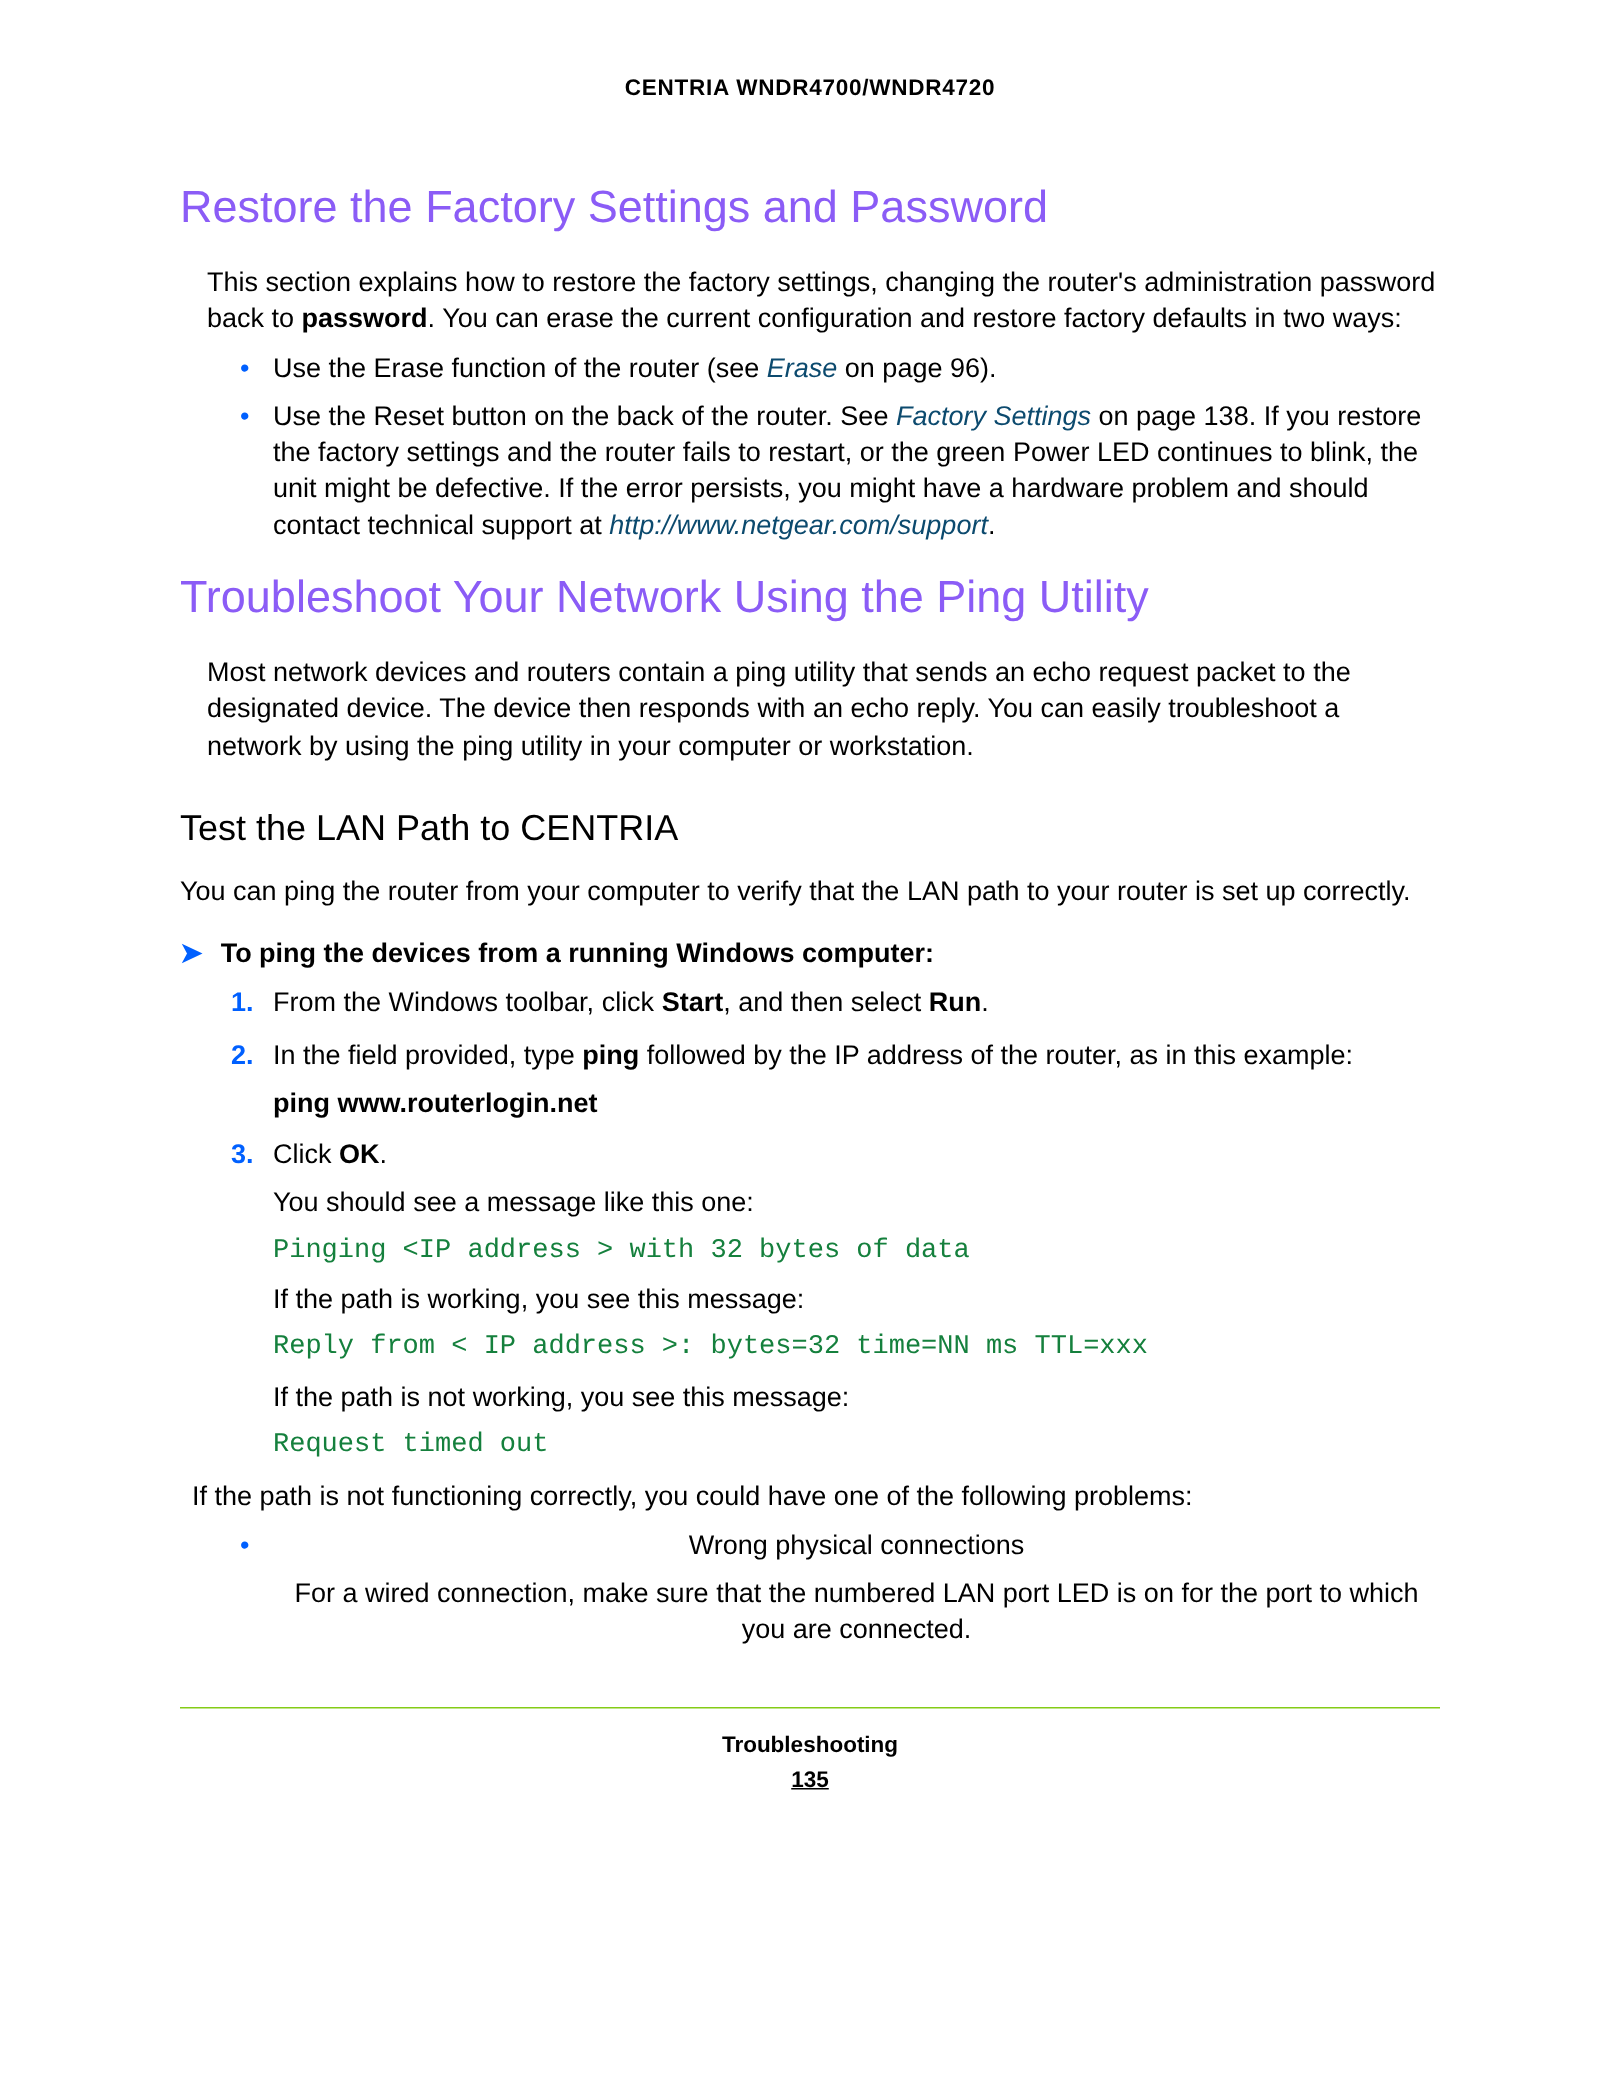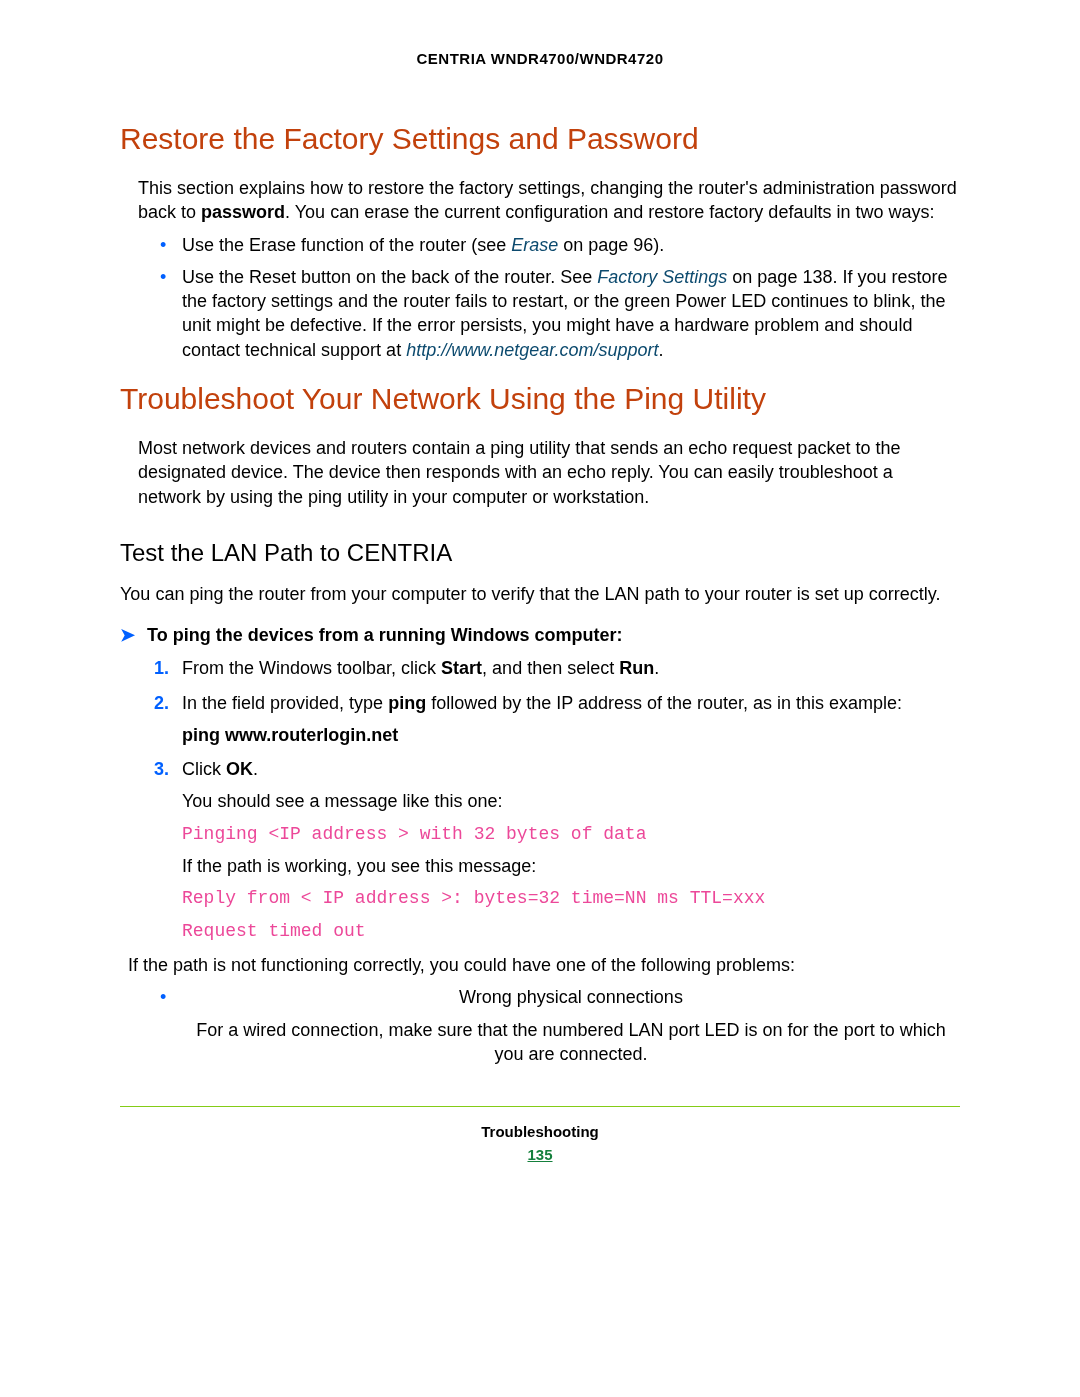--- a/index.html
+++ b/index.html
@@ -17,21 +17,21 @@
     position: relative;
   }
   .header {
     text-align: center;
     font-weight: bold;
     font-size: 15px;
     letter-spacing: 0.5px;
     margin-bottom: 55px;
   }
   h1.sec {
-    color: #c2410c;
+    color: #8b5cf6;
     font-size: 30px;
     font-weight: 500;
     margin: 20px 0 20px 0;
   }
   h2.subsec {
     font-size: 24px;
     font-weight: 500;
     margin: 30px 0 15px 0;
   }
   p, li, .para {
@@ -94,21 +94,21 @@
     color: #0060ff;
     font-weight: bold;
   }
   .step-child {
     margin: 8px 0;
     font-size: 18px;
     line-height: 1.35;
   }
   .mono {
     font-family: "Courier New", Courier, monospace;
-    color: #ec4899;
+    color: #15803d;
     font-size: 18px;
     margin: 8px 0;
   }
   .cmd-bold {
     font-weight: bold;
     font-size: 18px;
     margin: 8px 0 8px 0;
   }
   .after-steps {
     margin-left: 8px;
@@ -144,21 +144,21 @@
     margin-top: 40px;
     text-align: center;
     padding-top: 10px;
   }
   .footer-sec {
     font-weight: bold;
     font-size: 15px;
     margin-top: 6px;
   }
   .footer-page {
-    color: #15803d;
+    color: #000000;
     font-weight: bold;
     font-size: 15px;
     margin-top: 6px;
     text-decoration: underline;
   }
 </style>
 </head>
 <body>
 
 <div class="page">
@@ -200,20 +200,21 @@
     <li>
       <span>In the field provided, type </span><span class="bold">ping</span><span> followed by the IP address of the router, as in this example:</span>
       <div class="cmd-bold">ping www.routerlogin.net</div>
     </li>
     <li>
       <span>Click </span><span class="bold">OK</span><span>.</span>
       <div class="step-child">You should see a message like this one:</div>
       <div class="mono">Pinging &lt;IP address &gt; with 32 bytes of data</div>
       <div class="step-child">If the path is working, you see this message:</div>
       <div class="mono">Reply from &lt; IP address &gt;: bytes=32 time=NN ms TTL=xxx</div>
+      <div class="step-child">If the path is not working, you see this message:</div>
       <div class="mono">Request timed out</div>
     </li>
   </ol>
 
   <p class="after-steps">If the path is not functioning correctly, you could have one of the following problems:</p>
 
   <ul class="sub-bullets">
     <li>
       <span>Wrong physical connections</span>
       <div class="sub-para">For a wired connection, make sure that the numbered LAN port LED is on for the port to which you are connected.</div>

